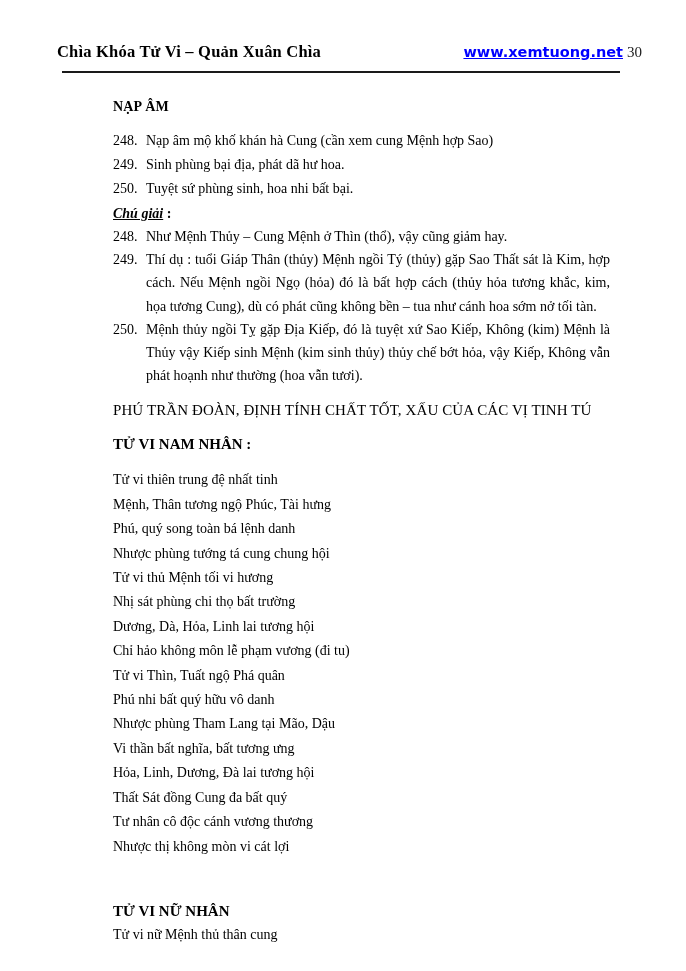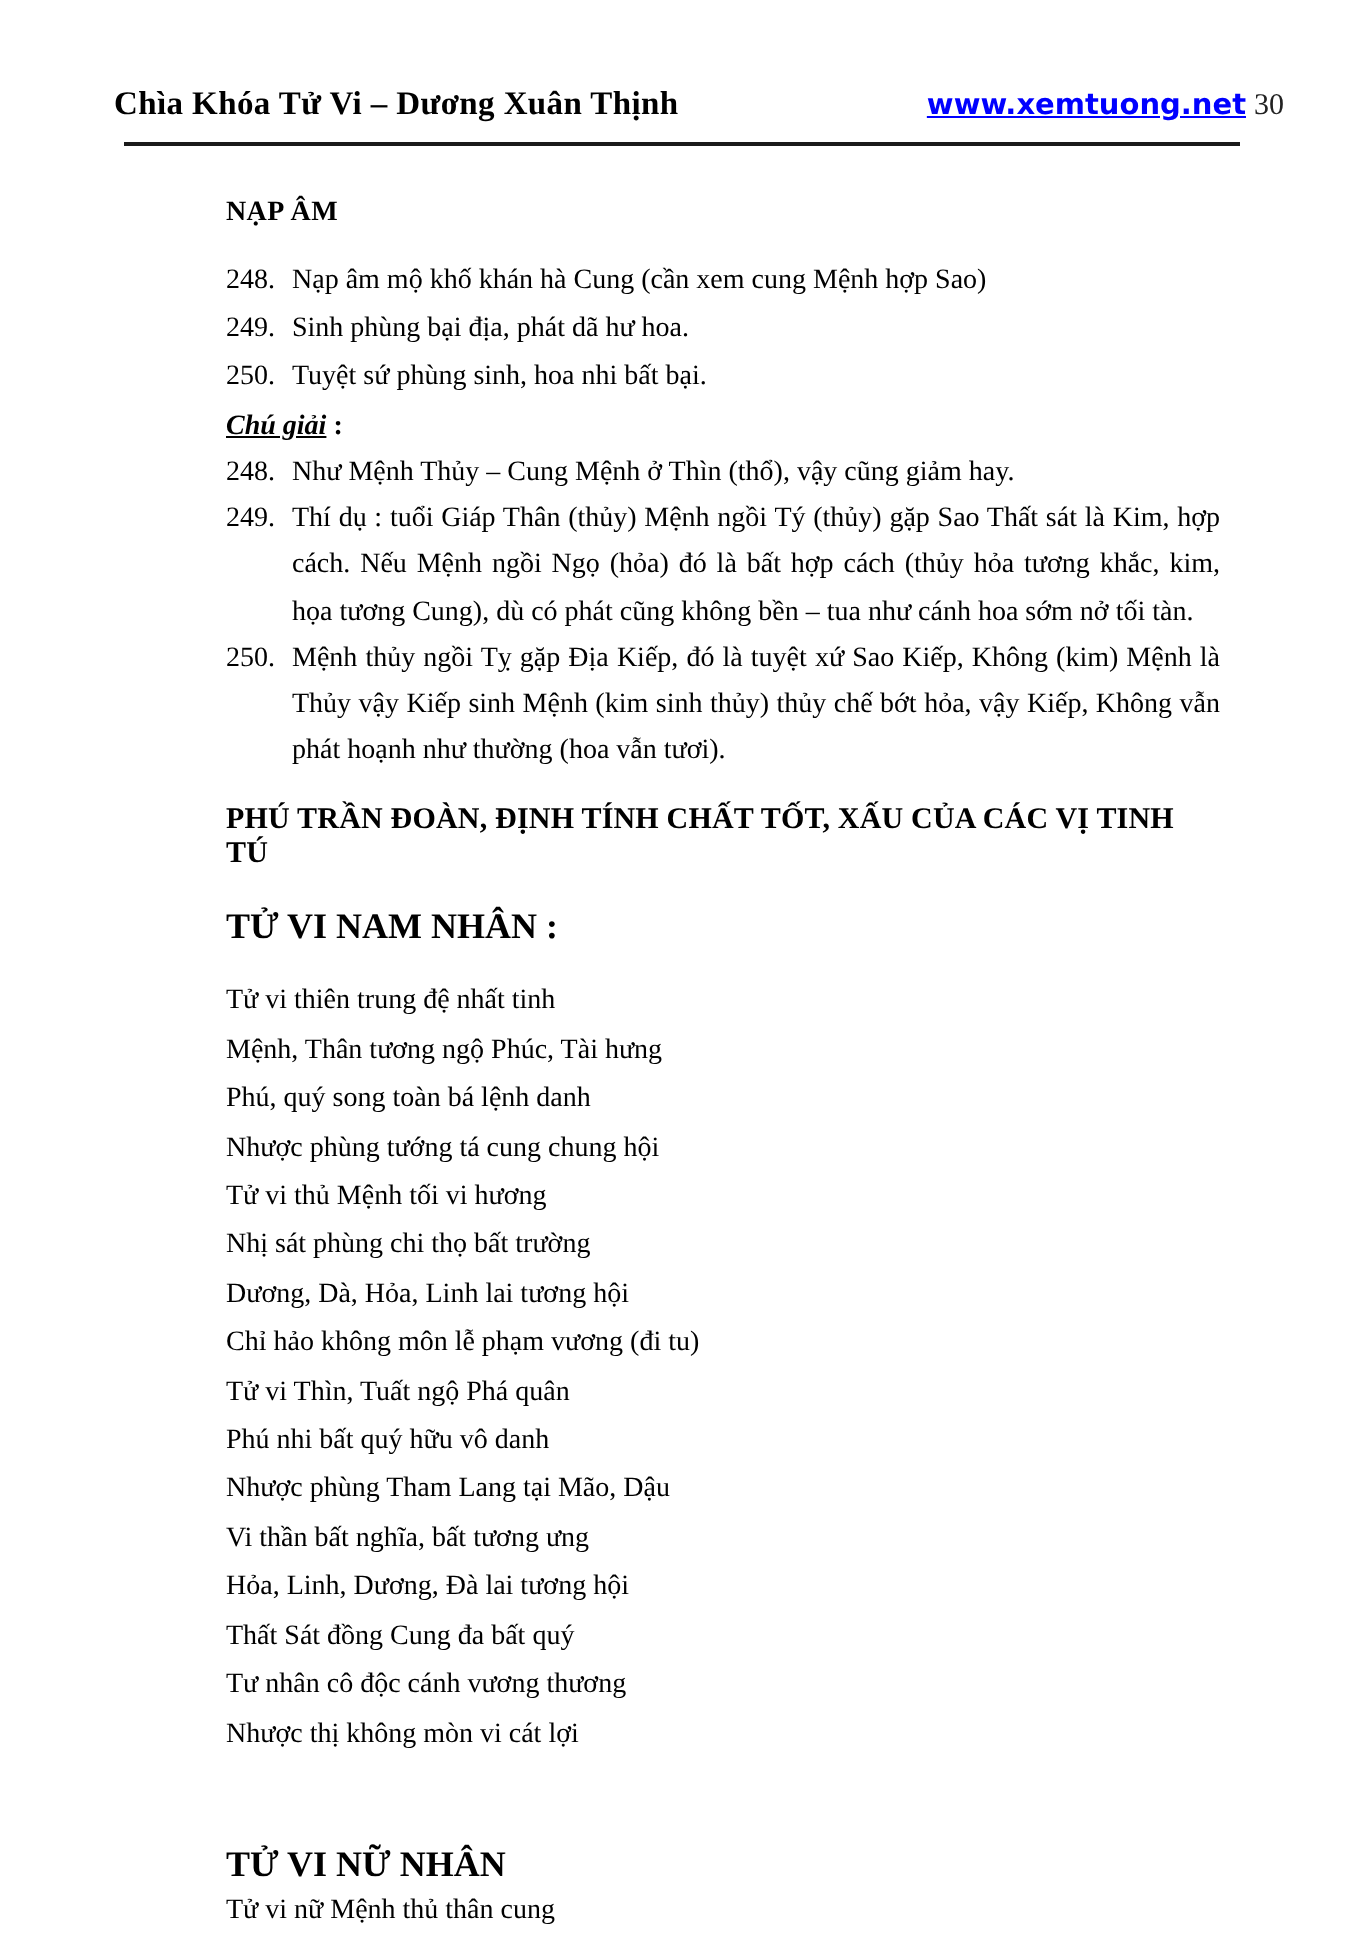--- a/index.html
+++ b/index.html
@@ -78,42 +78,42 @@
   }
   .chu-giai-colon { font-weight: bold; }
   .num-para {
     display: flex;
     line-height: 23.2px;
   }
   .num-para .num-text {
     text-align: justify;
   }
   .phu-heading {
-    font-weight: bold;
+    font-weight: normal;
     font-size: 15px;
     margin: 15px 0 0 0;
     letter-spacing: 0.1px;
   }
   .sub-heading {
     font-weight: bold;
-    font-size: 18px;
+    font-size: 15px;
     margin: 17px 0 0 0;
   }
   .verse-block { margin-top: 15px; }
   .verse-line { line-height: 24.4px; }
   .nu-block { margin-top: 40px; }
   .nu-block .sub-heading { margin: 0; line-height: 24px; }
 </style>
 </head>
 <body>
 
 <div class="page">
 
   <div class="header">
-    <span class="doc-title">Chìa Khóa Tử Vi – Dương Xuân Thịnh</span>
+    <span class="doc-title">Chìa Khóa Tử Vi – Quản Xuân Chìa</span>
     <span class="header-right">
       <a class="site-link">www.xemtuong.net</a>
       <span class="page-num">30</span>
     </span>
   </div>
 
   <div class="rule"></div>
 
   <div class="content">
 

